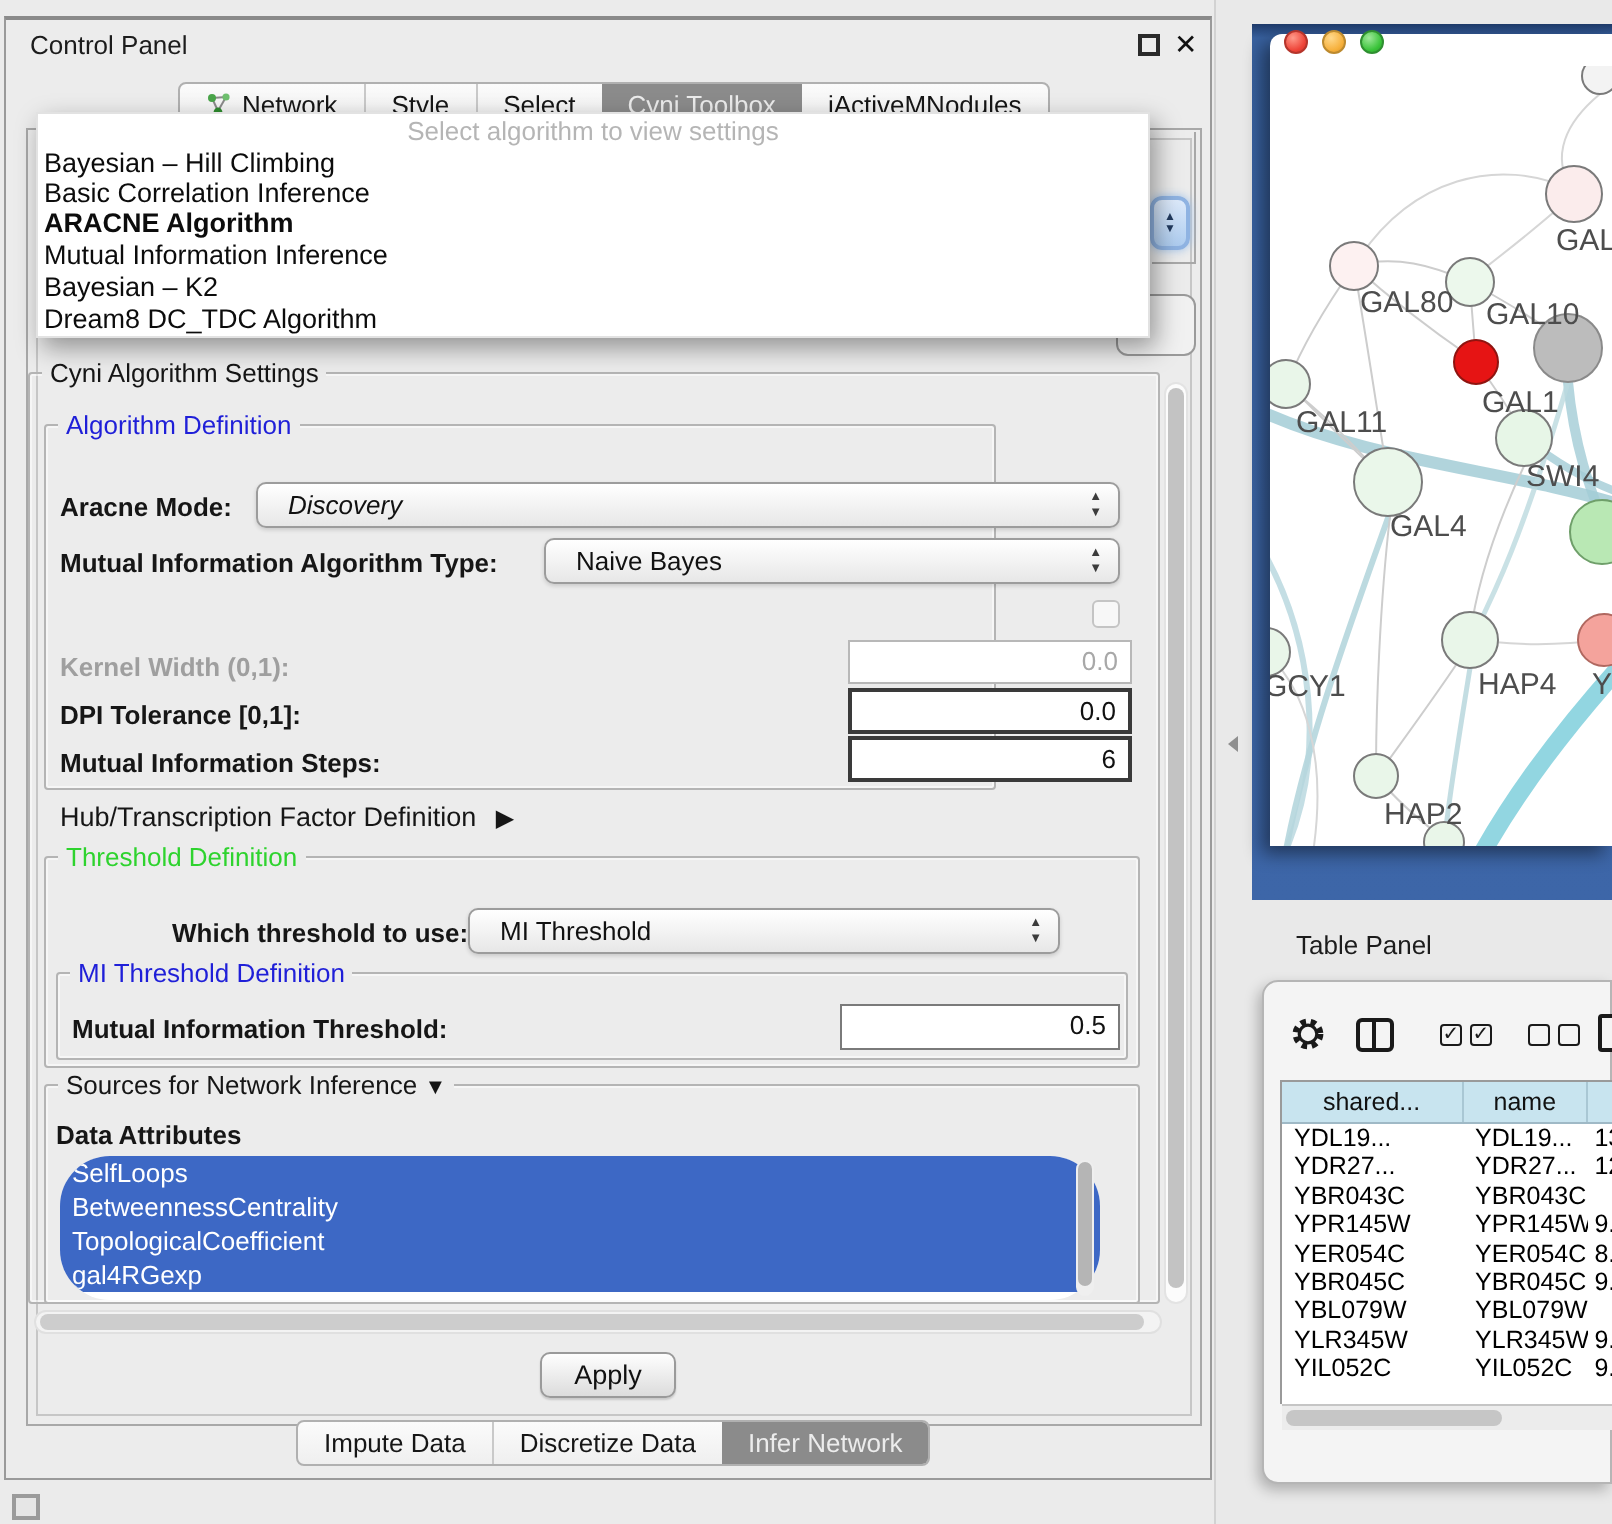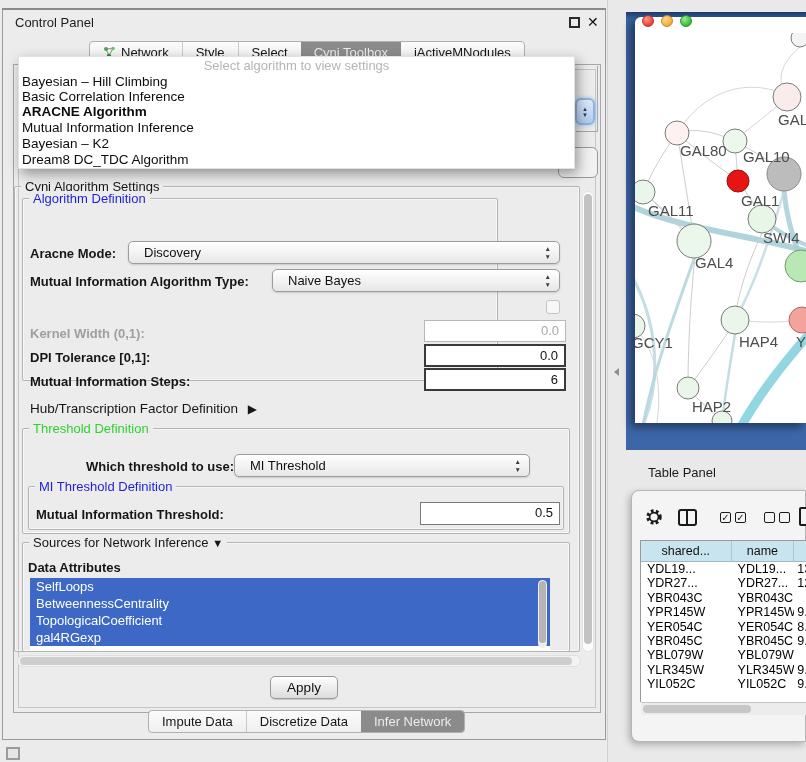--- a/index.html
+++ b/index.html
@@ -59,21 +59,21 @@
   .field.dis { color:#a8a8a8; }
 
   .checkbox { position:absolute; width:14px; height:14px; border:1px solid #c4c4c4; border-radius:3px; background:#f7f7f7; }
 
   .vscroll { position:absolute; left:582px; top:191px; width:12px; height:461px; background:#fcfcfc; border-radius:6px; border:1px solid #e3e3e3;}
   .vscroll .thumb { position:absolute; left:1px; top:2px; width:8px; height:450px; background:#c3c3c3; border-radius:5px; }
 
   .hscroll { position:absolute; left:17px; top:655px; width:564px; height:12px; background:#f3f3f3; border-radius:6px; border:1px solid #e0e0e0; }
   .hscroll .thumb { position:absolute; left:2px; top:1px; width:552px; height:8px; background:#cdcdcd; border-radius:5px; }
 
-  .attr-list { position:absolute; left:30px; top:578px; width:520px; height:72px; background:#fff; overflow:hidden; }
+  .attr-list { position:absolute; left:30px; top:578px; width:520px; height:72px; background:#fff; overflow:hidden;border-radius:25px; }
   .attr-item { height:17px; line-height:17px; padding-left:6px; background:#3d68c5; color:#fff; font-size:13px; }
   .attr-vscroll { position:absolute; left:538px; top:580px; width:9px; height:68px; background:#efefef; border-radius:5px; }
   .attr-vscroll .thumb { position:absolute; left:1px; top:1px; width:7px; height:62px; background:#b5b5b5; border-radius:4px; }
 
   .btn { position:absolute; border:1px solid #9a9a9a; border-radius:5px; background:linear-gradient(#fefefe,#dcdcdc);
          font-size:13.5px; color:#111; text-align:center; box-shadow:0 1px 1px rgba(0,0,0,.15); }
 
   .bottombar { position:absolute; left:148px; top:710px; height:23px; display:flex; border:1px solid #b0b0b0;
                border-radius:4px; background:linear-gradient(#fbfbfb,#efefef); overflow:hidden; }
 
@@ -166,25 +166,25 @@
     <div class="popup-item bold" style="top:47px">ARACNE Algorithm</div>
     <div class="popup-item" style="top:63px">Mutual Information Inference</div>
     <div class="popup-item" style="top:79px">Bayesian – K2</div>
     <div class="popup-item" style="top:95px">Dream8 DC_TDC Algorithm</div>
   </div>
 
   <div class="group" style="left:14px;top:186px;width:566px;height:466px;">
     <span class="gtitle">Cyni Algorithm Settings</span>
   </div>
 
-  <div class="group" style="left:22px;top:198px;width:476px;height:183px;">
+  <div class="group" style="left:22px;top:212px;width:476px;height:183px;">
     <span class="gtitle blue">Algorithm Definition</span>
   </div>
   <div class="lbl" style="left:30px;top:246px">Aracne Mode:</div>
-  <div class="combo" style="left:128px;top:241px;width:432px;">
+  <div class="combo" style="left:128px;top:241px;width:432px;font-style:italic;">
     <span class="cval">Discovery</span>
     <span class="steppers">▲<br>▼</span>
   </div>
   <div class="lbl" style="left:30px;top:274px">Mutual Information Algorithm Type:</div>
   <div class="combo" style="left:272px;top:269px;width:288px;">
     <span class="cval">Naive Bayes</span>
     <span class="steppers">▲<br>▼</span>
   </div>
   <div class="checkbox" style="left:546px;top:300px"></div>
   <div class="lbl dis" style="left:30px;top:326px">Kernel Width (0,1):</div>

